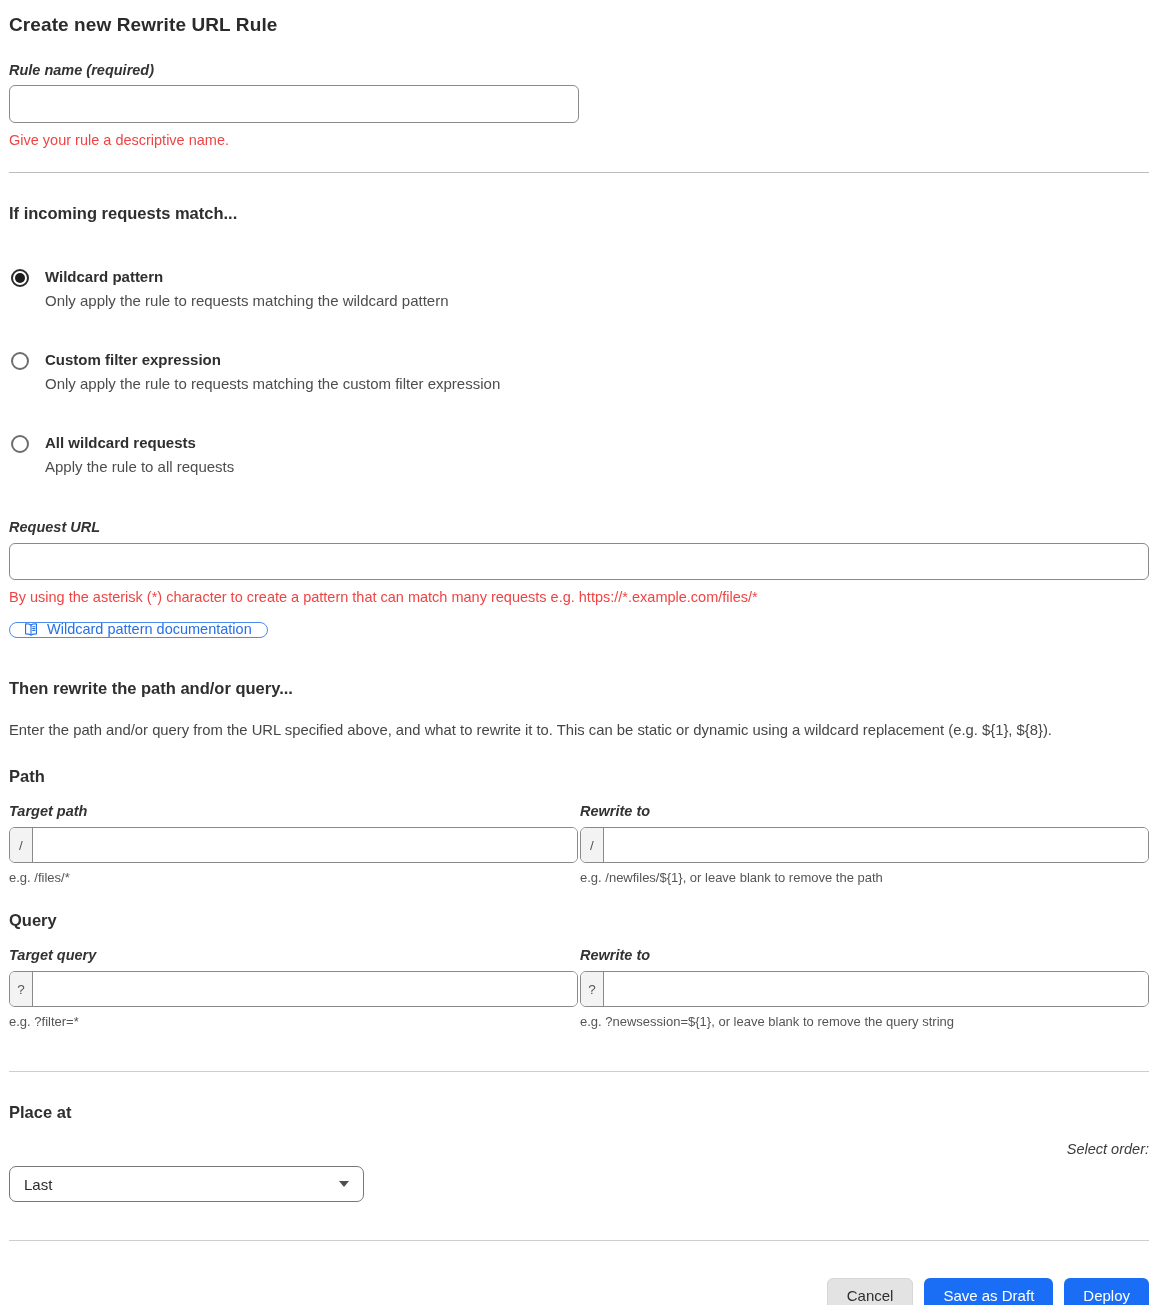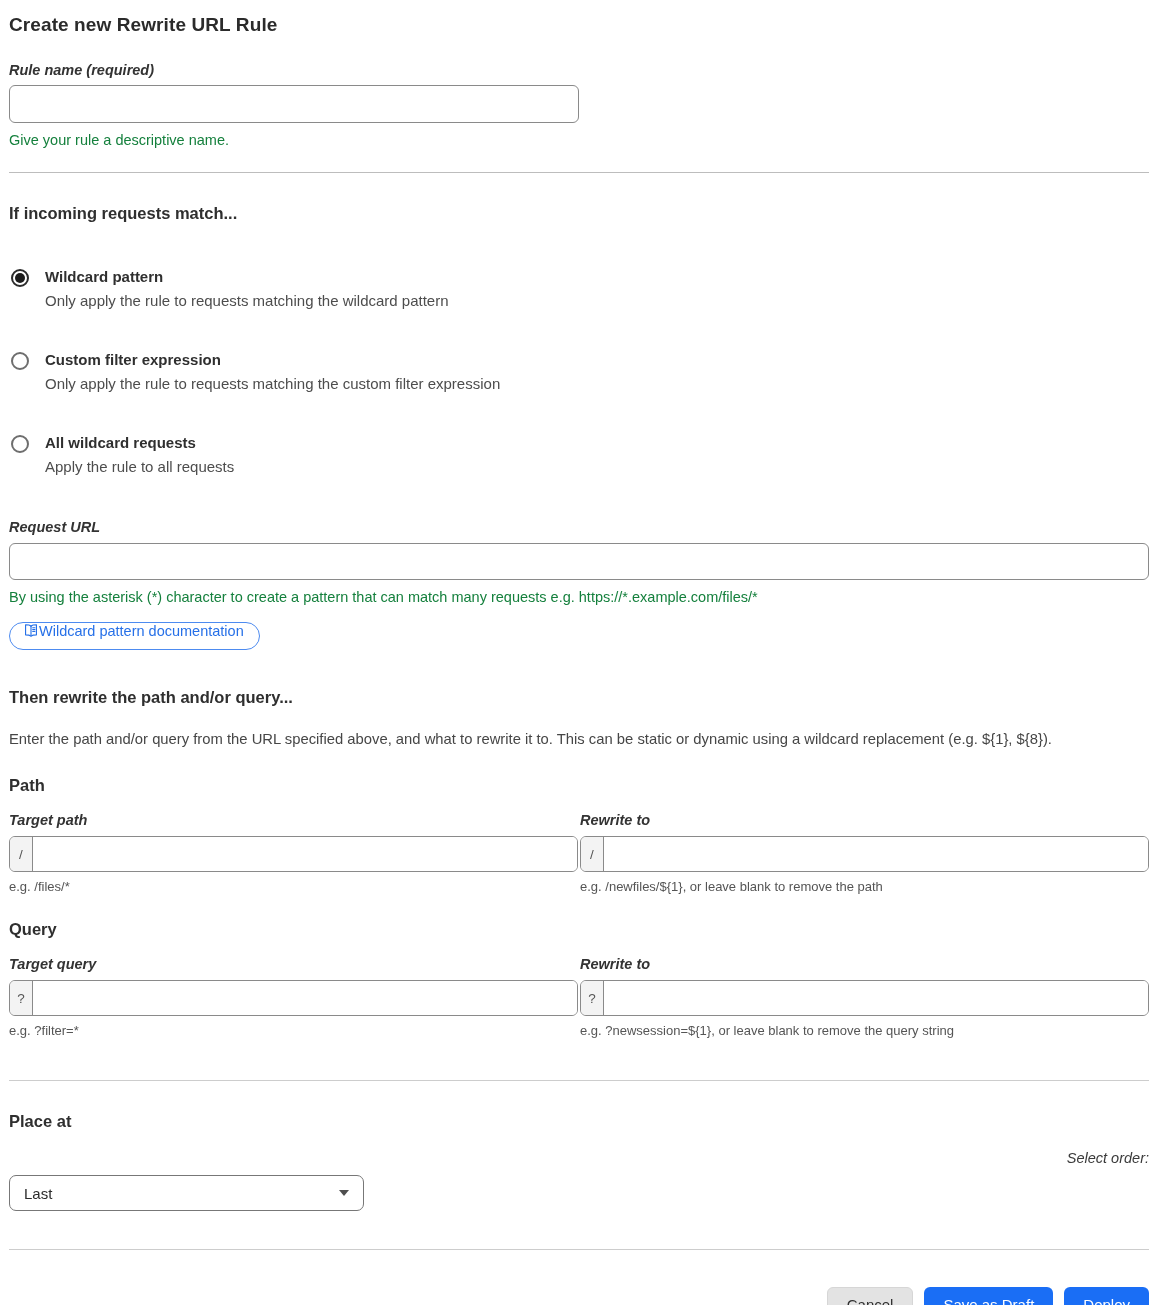--- a/index.html
+++ b/index.html
@@ -24,21 +24,21 @@
     font-size:14.5px;
     font-weight:600;
     color:#333333;
     margin:0;
     font-style:italic;
   }
   .field-label.regular{font-weight:400;color:#3b3b3b;text-align:right;}
 
   .helper{
     font-size:14.5px;
-    color:#15803d;
+    color:#ef4444;
     margin-top:9px;
   }
   .helper.small{font-size:13px;margin-top:7px;color:#555555;}
 
   .text-input{
     display:block;
     box-sizing:border-box;
     height:38px;
     border:1px solid #8a8a8a;
     border-radius:6px;
@@ -108,24 +108,24 @@
     font-size:15px;
     color:#4d4d4d;
     margin-top:4px;
     line-height:20px;
   }
 
   .request-url-label{margin-top:42px;}
 
   .doc-pill{
     display:inline-flex;
-    align-items:flex-start;
-    gap:0;
+    align-items:flex-end;
+    gap:8px;
     margin-top:17px;
-    height:28px;
+    height:16px;
     padding:0 15px 0 13px;
     background:#fff;
     border:1px solid #4d8bf0;
     border-radius:999px;
     color:#2670e8;
     font-family:inherit;
     font-size:14.5px;
     cursor:pointer;
   }
   .doc-pill svg{display:block;}

